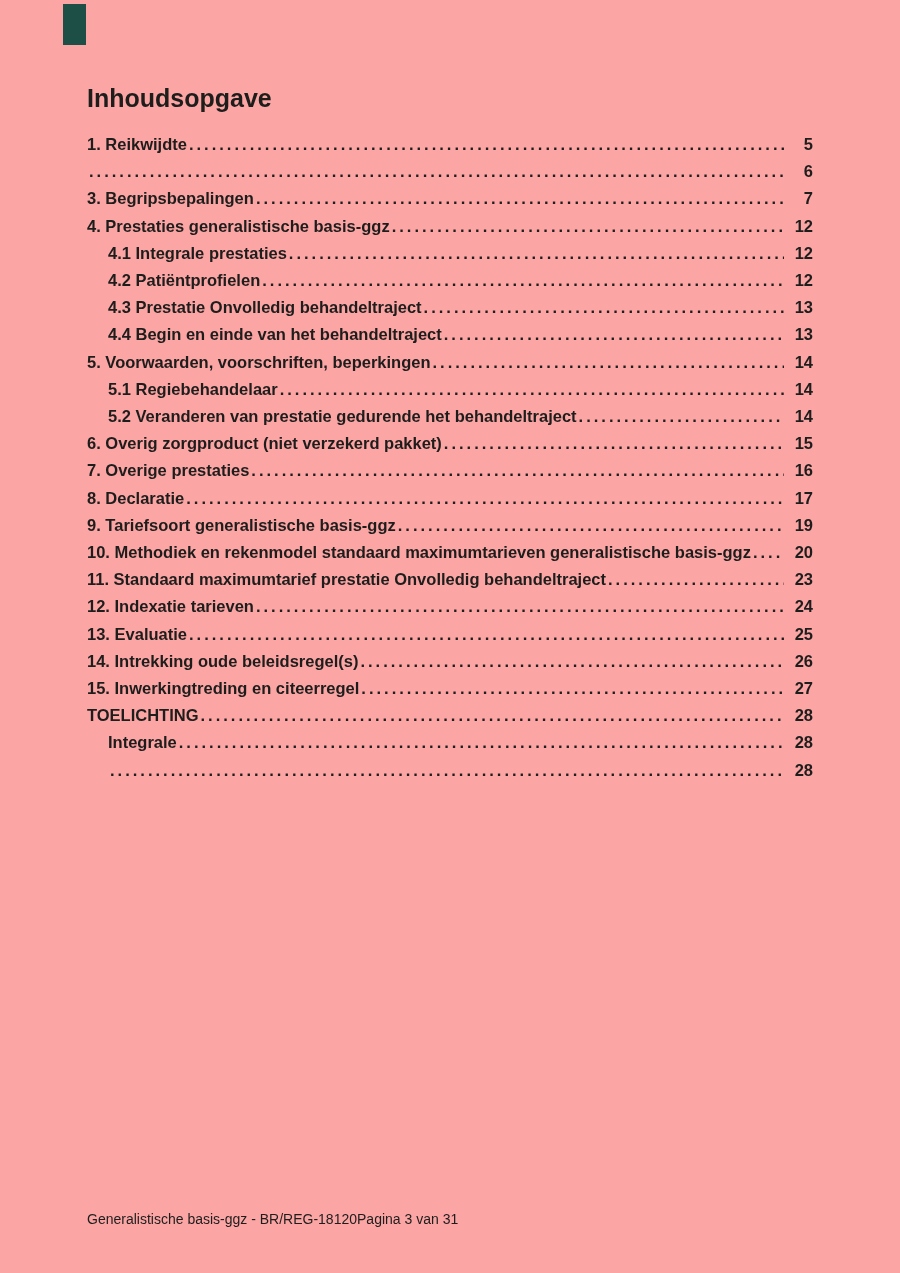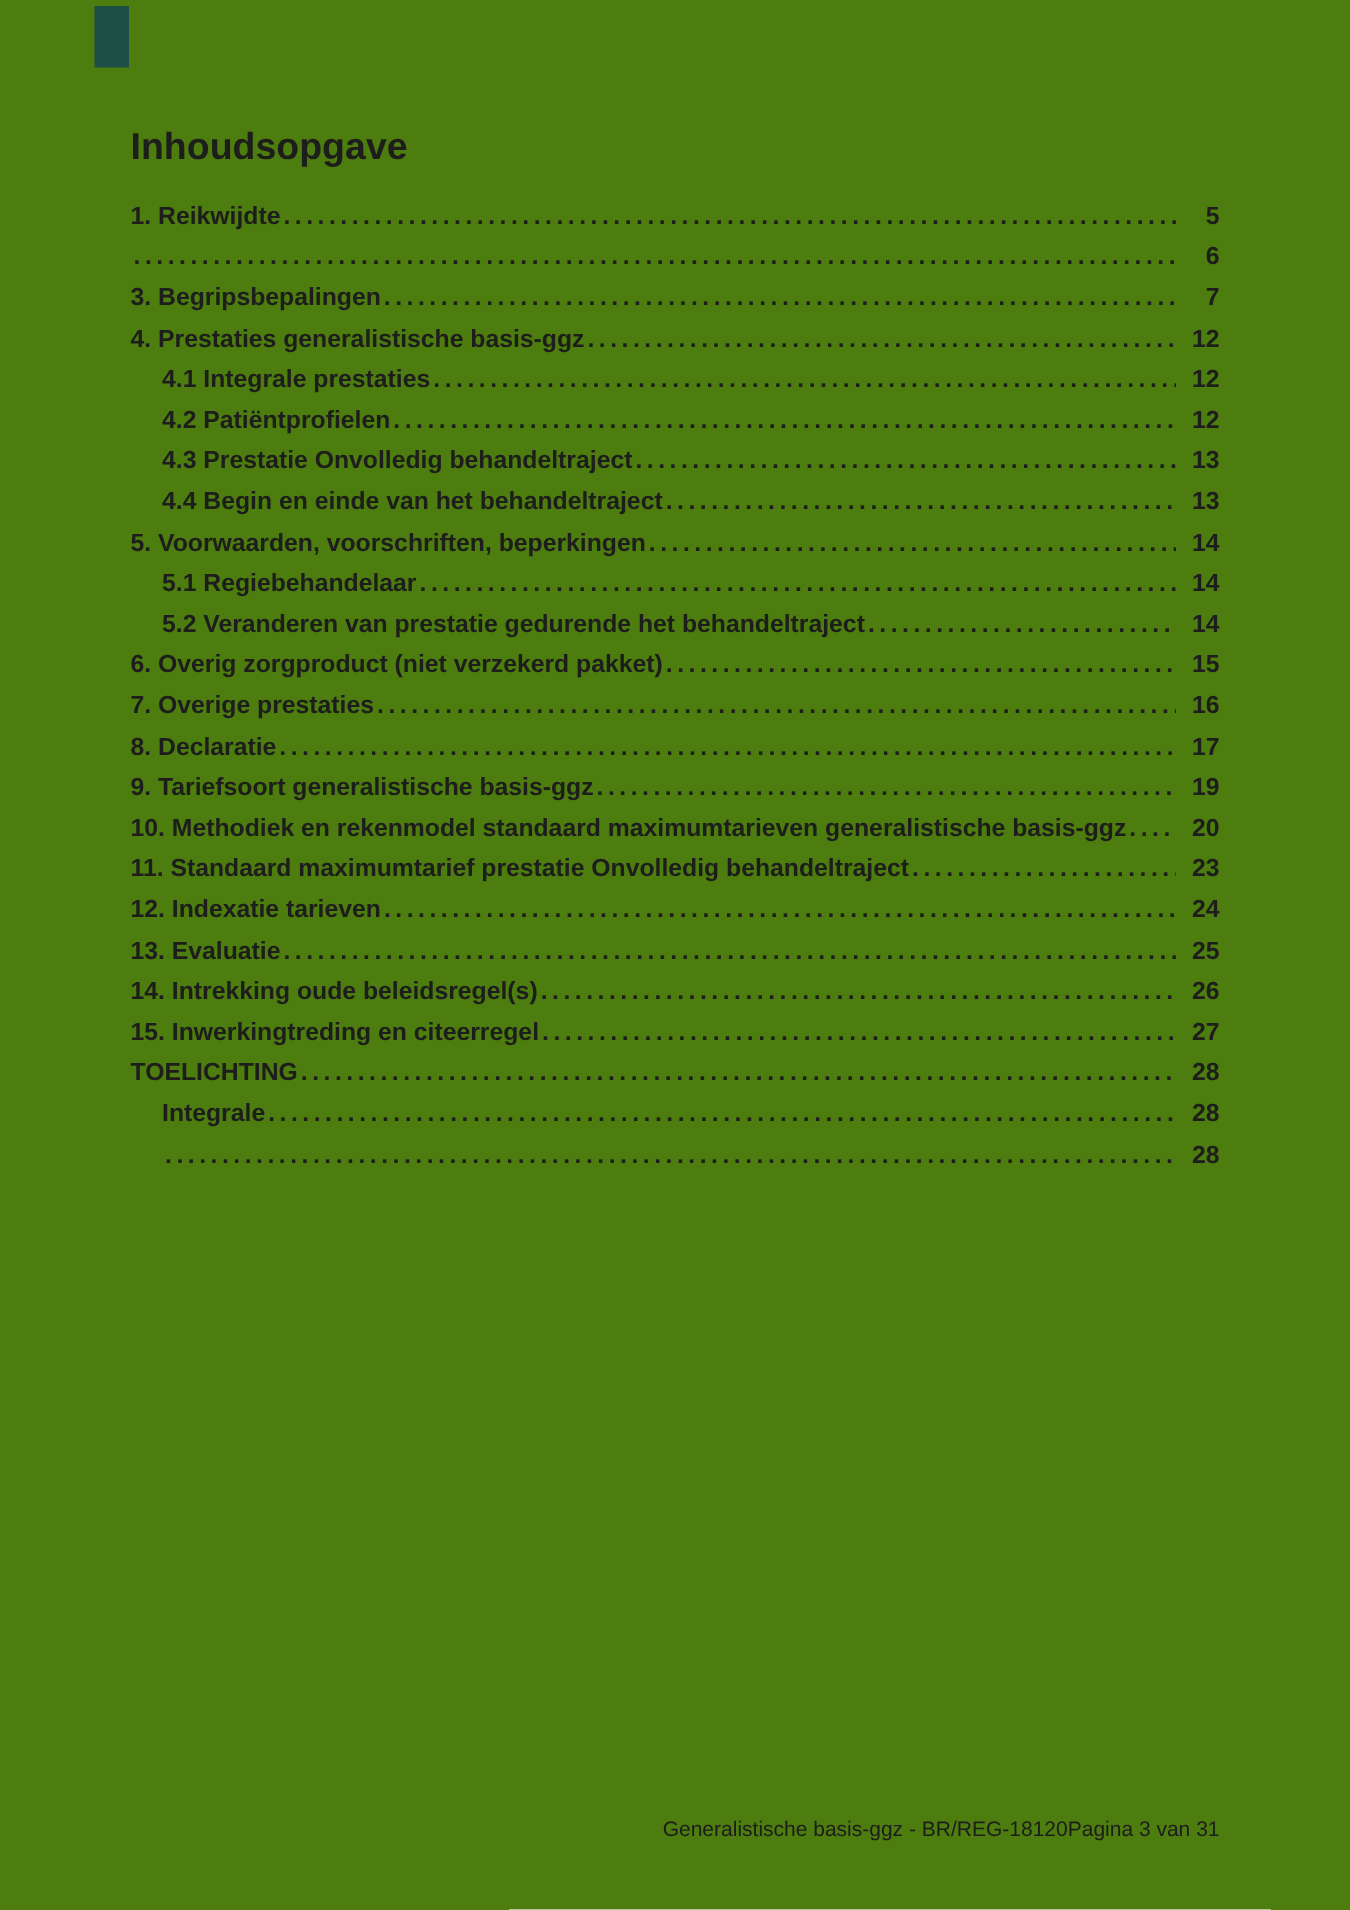--- a/index.html
+++ b/index.html
@@ -4,21 +4,21 @@
 <style>
   html, body {
     margin: 0;
     padding: 0;
     background: #ffffff;
   }
   .page {
     position: relative;
     width: 900px;
     height: 1273px;
-    background: #4d7c0f;
+    background: #fca5a5;
     font-family: "Liberation Sans", sans-serif;
     color: #1d1d1b;
     overflow: hidden;
   }
   .corner-mark {
     position: absolute;
     left: 63px;
     top: 4px;
     width: 23px;
     height: 41px;
@@ -67,21 +67,21 @@
     flex: 0 0 auto;
     width: 26px;
     text-align: right;
   }
   .footer {
     position: absolute;
     left: 87px;
     top: 1209px;
     width: 726px;
     display: flex;
-    justify-content: flex-end;
+    justify-content: flex-start;
     font-size: 14px;
     line-height: 20px;
   }
 </style>
 </head>
 <body>
 
 <div class="page">
 
   <div class="corner-mark" style="background: rgb(30, 79, 70);"></div>

